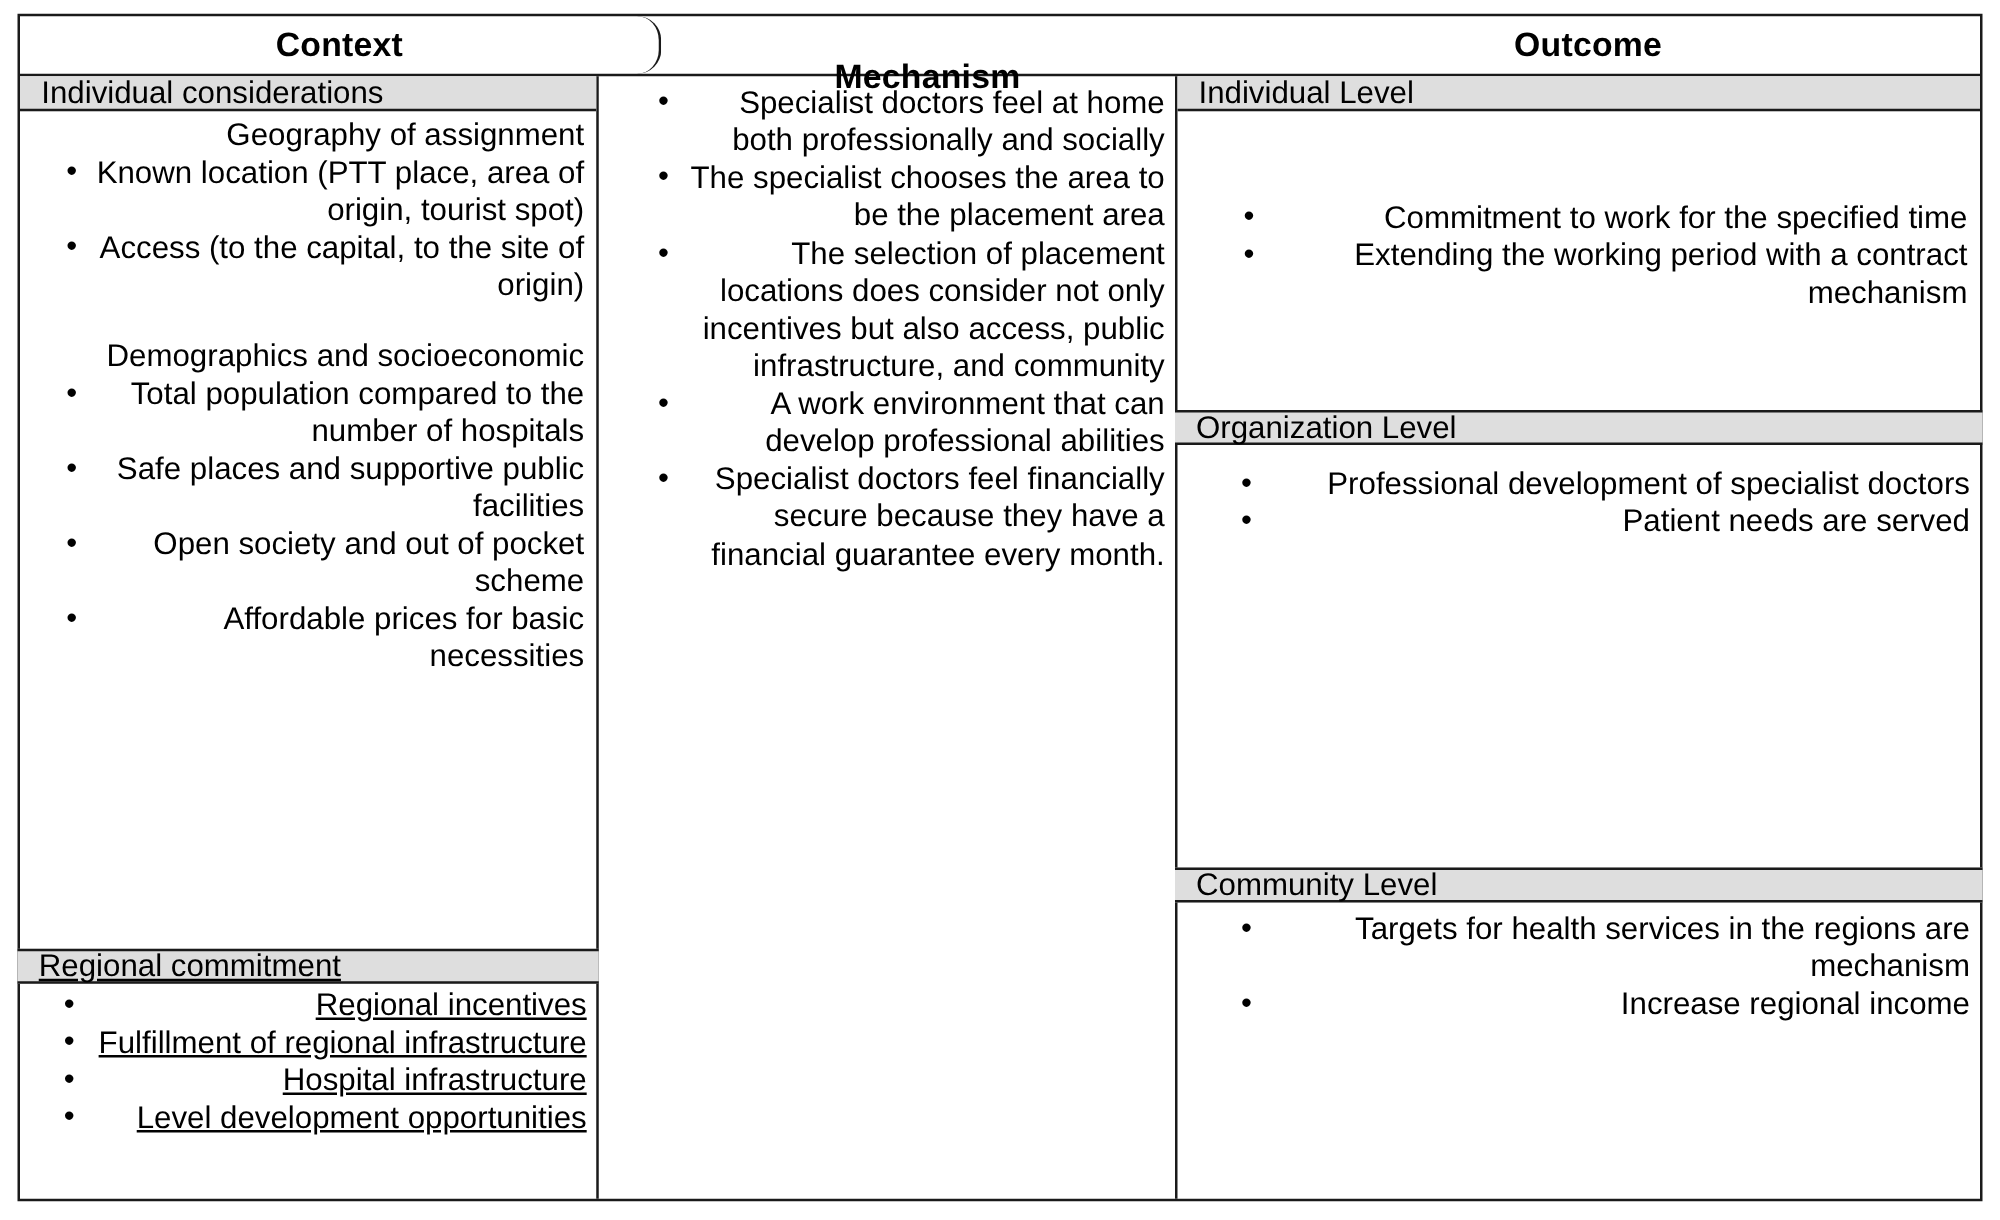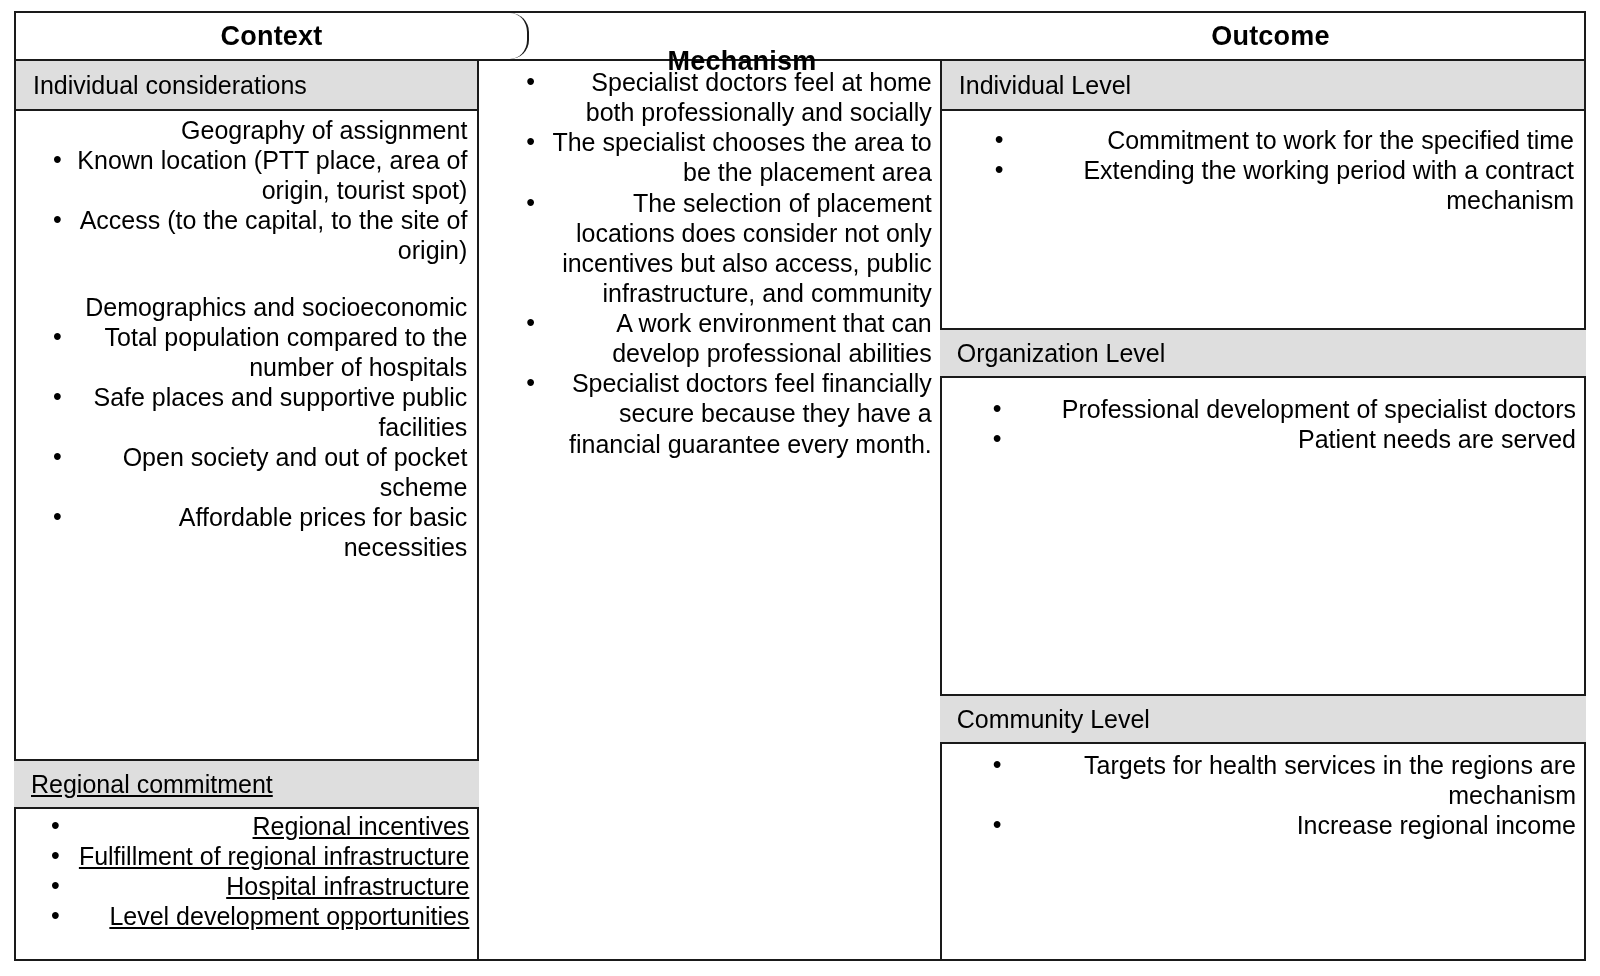--- a/index.html
+++ b/index.html
@@ -59,21 +59,21 @@
     position: relative;
   }
   .col.c1 { width: 513px; border-right: 2.5px solid #1a1a1a; }
   .col.c2 { width: 512px; border-right: 2.5px solid #1a1a1a; }
   .col.c3 { flex: 1 1 auto; }
 
   
   .band {
     background: #dedede;
     border-bottom: 2.5px solid #1a1a1a;
-    height: 50px;
+    height: 28px;
     display: flex;
     align-items: center;
     padding-left: 17px;
     box-sizing: border-box;
     font-size: 25px;
     line-height: 1;
   }
   .band.topgap { border-top: 2.5px solid #1a1a1a; }
 
   
@@ -179,21 +179,21 @@
           <li>A work environment that can develop professional abilities</li>
           <li>Specialist doctors feel financially secure because they have a financial guarantee every month.</li>
         </ul>
       </div>
     </div>
 
     <div class="col c3">
 
       <div class="sec">
         <div class="band">Individual Level</div>
-        <div class="block" style="padding-top:14px;">
+        <div class="block" style="padding-top:24px;margin-top:46px;">
           <ul class="bul">
             <li>Commitment to work for the specified time</li>
             <li>Extending the working period with a contract mechanism</li>
           </ul>
         </div>
       </div>
 
       <div class="sec" style="position:absolute; left:-2px; right:-2px; top:267px;">
         <div class="band topgap">Organization Level</div>
         <div class="block" style="padding-top:16px;">

